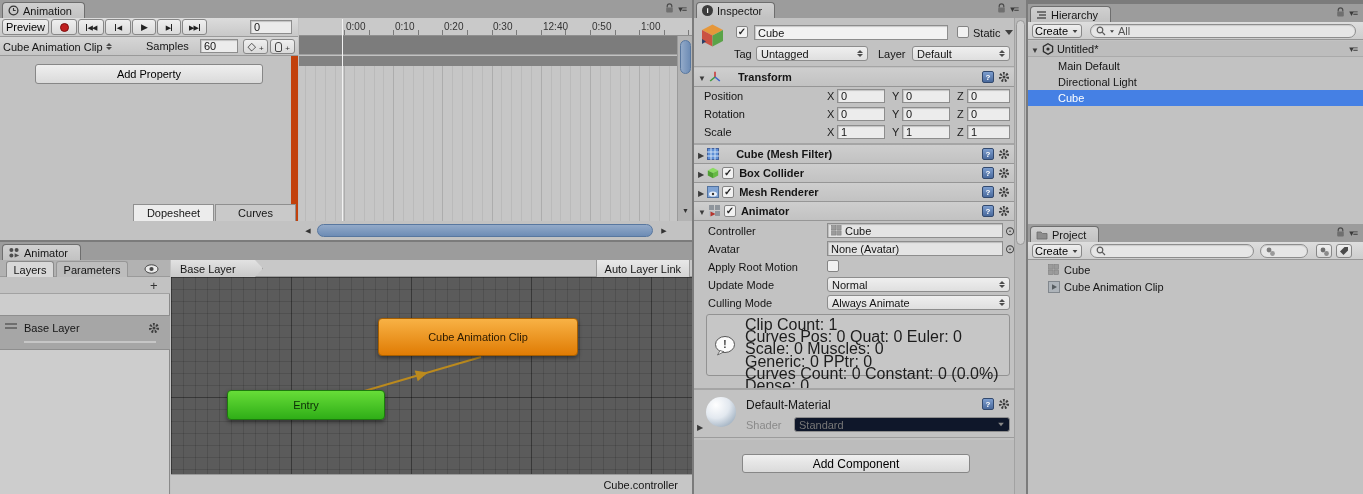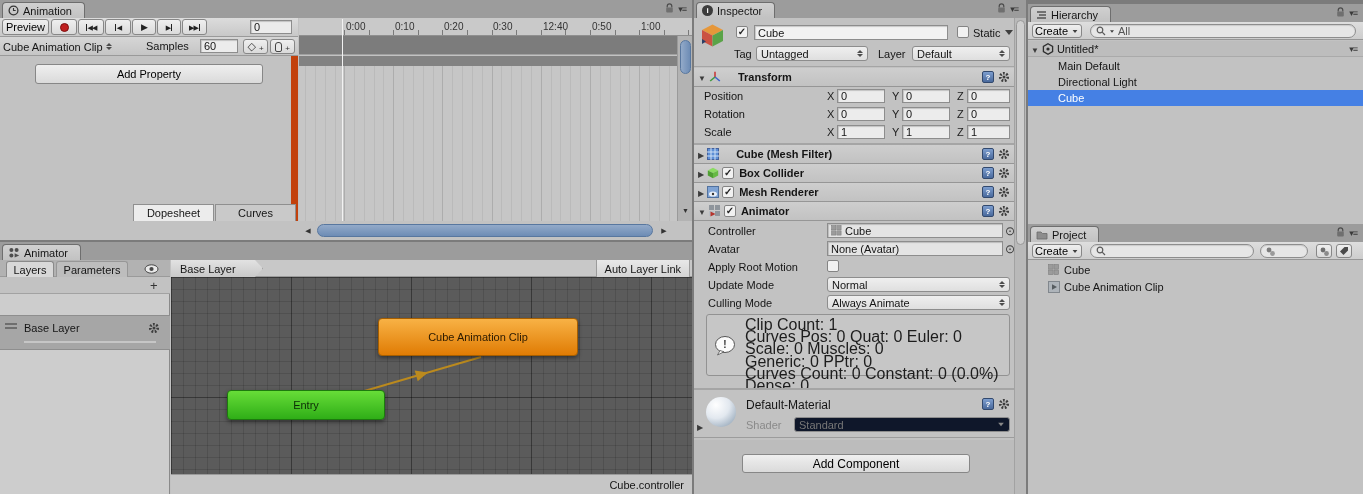--- a/index.html
+++ b/index.html
@@ -278,21 +278,21 @@
         <polygon points="257,95.5 246.7,104.2 243.7,93.6" fill="#bb8a1e"></polygon>
       </svg>
       <div class="node node-clip" style="left:207px;top:41px;width:200px;height:38px">
           <span>Cube Animation Clip</span>
         </div>
       <div class="node node-entry" style="left:56px;top:113px;width:158px;height:30px">
           <span>Entry</span>
         </div>
     </div>
 
-    <div class="abs" style="left:171px;top:232px;width:521px;height:20px;background:#c6c6c6;border-top:1px solid #9a9a9a;display:flex;align-items:center;justify-content:flex-end;padding-right:8px">
+    <div class="abs" style="left:171px;top:232px;width:521px;height:20px;background:#c6c6c6;border-top:1px solid #9a9a9a;display:flex;align-items:center;justify-content:flex-end;padding-right:14px">
       <span>Cube.controller</span>
     </div>
   </section>
 
   <section class="panel" style="left:694px;top:0;width:332px;height:494px">
     <div class="tabstrip">
       <div class="tab" style="left:2px">
         <span class="icon" style="width:11px;height:11px;border-radius:50%;background:#3c3c3c;color:#fff;font-size:8px;font-weight:bold">i</span>
         <span>Inspector</span>
       </div>

